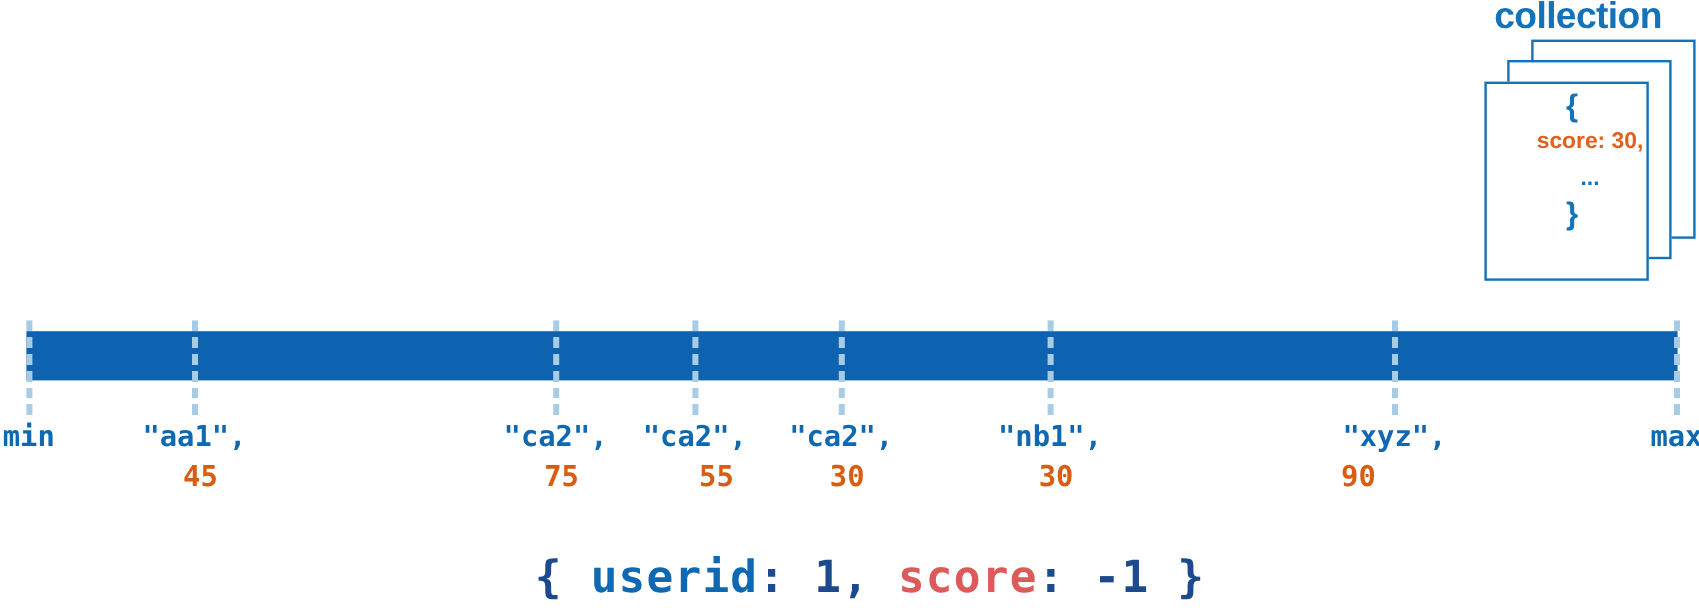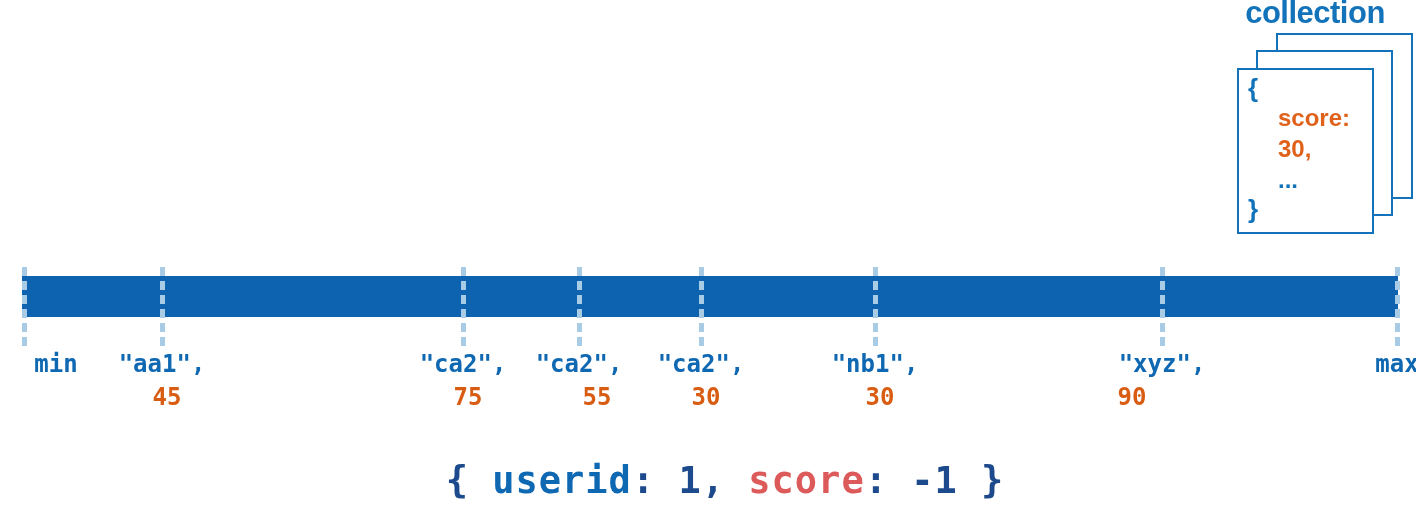--- a/index.html
+++ b/index.html
@@ -4,20 +4,21 @@
 <style>
   * { margin: 0; padding: 0; box-sizing: border-box; }
   html, body { background: #ffffff; }
   .canvas {
     position: relative;
     width: 1416px;
     height: 509px;
     background: #ffffff;
     overflow: hidden;
     font-family: "Liberation Sans", sans-serif;
+    text-align: center;
   }
 
   
   .collection-title {
     position: absolute;
     top: -5px;
     left: 1315px;
     transform: translateX(-50%);
     font-size: 31px;
     font-weight: bold;
@@ -35,21 +36,21 @@
   .card-middle { left: 1256px; top: 50px; }
   .card-front  { left: 1237px; top: 68px; padding-top: 4px; }
   .doc-brace {
     font-size: 26px;
     font-weight: bold;
     color: var(--collectionBlue);
     line-height: 28px;
     padding-left: 9px;
   }
   .doc-line {
-    font-size: 24px;
+    font-size: 19px;
     font-weight: bold;
     line-height: 31px;
     padding-left: 39px;
     color: var(--collectionBlue);
   }
   .doc-line.orange { color: var(--cardOrange); }
 
   
   .index-bar {
     position: absolute;
@@ -131,21 +132,21 @@
       <div class="doc-line orange">score: 30,</div>
       <div class="doc-line">...</div>
       <div class="doc-brace">}</div>
     </div>
   </div>
 
   <div class="index-bar"></div>
 
   <div id="ticks">
       <div class="tick-line" style="left: 22px;"></div>
-      <div class="tick-label" style="left: 24px; margin-left: 32px;">min</div>
+      <div class="tick-label" style="left: 24px;">min</div>
       <div class="tick-line" style="left: 160px;"></div>
       <div class="tick-label" style="left: 162px;">"aa1",</div>
       <div class="tick-value" style="left: 167px;">45</div>
       <div class="tick-line" style="left: 461px;"></div>
       <div class="tick-label" style="left: 463px;">"ca2",</div>
       <div class="tick-value" style="left: 468px;">75</div>
       <div class="tick-line" style="left: 577px;"></div>
       <div class="tick-label" style="left: 579px;">"ca2",</div>
       <div class="tick-value" style="left: 584px; margin-left: 13px;">55</div>
       <div class="tick-line" style="left: 699px;"></div>

